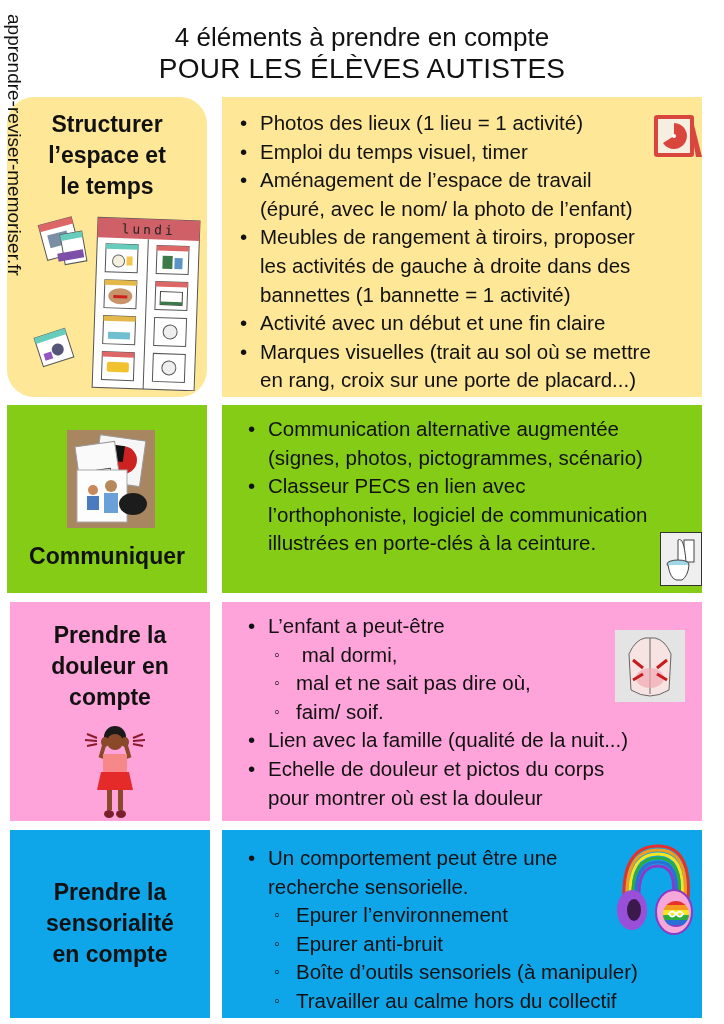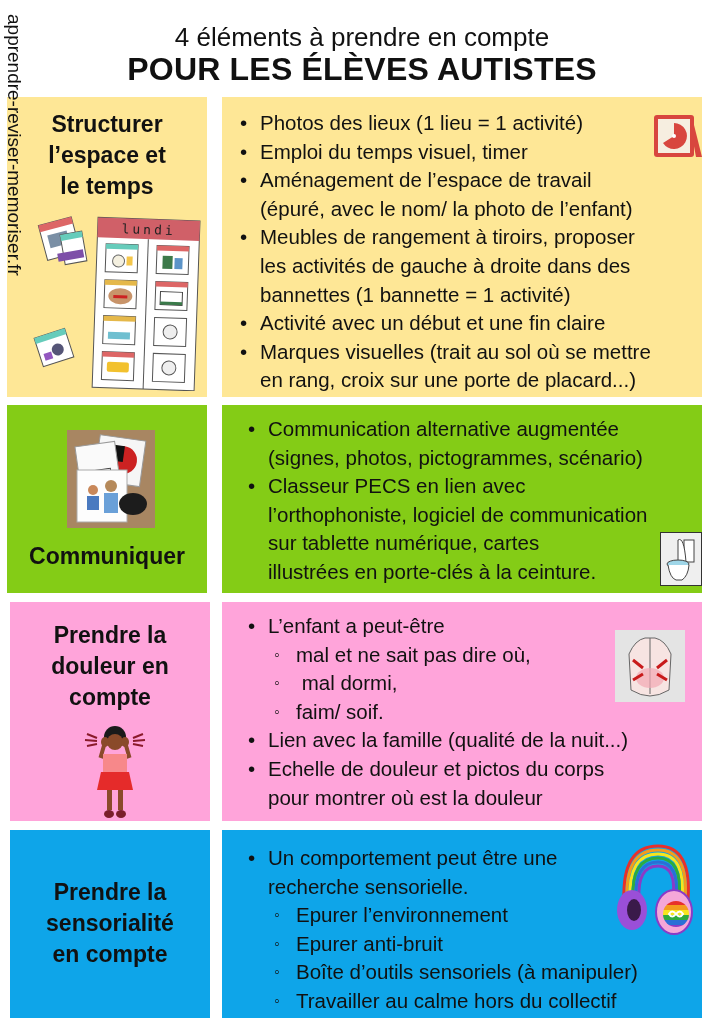--- a/index.html
+++ b/index.html
@@ -6,37 +6,37 @@
     html, body { width: 724px; height: 1024px; background: #ffffff; overflow: hidden; }
     body { position: relative; font-family: "Liberation Sans", sans-serif; color: #111; }
 
     .side-url {
       position: absolute; left: 2px; top: 14px; width: 24px; height: 300px;
       writing-mode: vertical-rl; font-size: 19px; color: #111; letter-spacing: 0px;
       line-height: 24px; z-index: 5; white-space: nowrap;
     }
     .header { position: absolute; left: 0; top: 0; width: 724px; height: 96px; text-align: center; }
     .header .subtitle { position: absolute; top: 22px; left: 0; width: 724px; font-size: 26px; line-height: 30px; padding-left: 0; }
-    .header .title { position: absolute; top: 52px; left: 0; width: 724px; font-size: 32px; font-weight: bold; line-height: 34px; letter-spacing: 0.2px; }
+    .header .title { position: absolute; top: 52px; left: 0; width: 724px; font-size: 28px; font-weight: normal; line-height: 34px; letter-spacing: 0.2px; }
 
     .panel { position: absolute; }
     .left { left: 10px; width: 200px; }
     .right { left: 222px; width: 480px; }
 
     .yellow { background: #fee796; }
     .orange { background: #84cc16; }
     .pink { background: #ffa4da; }
     .lime { background: #0ea5e9; }
 
     .r1 { top: 97px; height: 300px; }
     .r2 { top: 405px; height: 188px; }
     .r3 { top: 602px; height: 219px; }
     .r4 { top: 830px; height: 188px; }
 
-    .r1.left { left: 7px; width: 200px; }
+    .r1.left { left: 7px; width: 200px; border-radius: 27px; }
     .r2.left { left: 7px; width: 200px; }
 
     .sec-title { position: absolute; left: 0; width: 100%; text-align: center; font-weight: bold; font-size: 23px; line-height: 31px; }
 
     ul.bullets { position: absolute; list-style: none; font-size: 20.5px; line-height: 28.6px; }
     ul.bullets li { position: relative; padding-left: 22px; }
     ul.bullets li::before { content: "•"; position: absolute; left: 2px; top: 0; }
     ul.bullets li.sub { padding-left: 50px; }
     ul.bullets li.sub::before { content: "◦"; left: 28px; font-size: 16px; }
 
@@ -160,21 +160,20 @@
     <div>Communiquer</div>
   </div>
 </div>
 
 <div class="panel right orange r2">
   <ul class="bullets" style="left:24px; top:10px; width:470px;">
     <li>Communication alternative augmentée</li>
     <li class="cont">(signes, photos, pictogrammes, scénario)</li>
     <li>Classeur PECS en lien avec</li>
     <li class="cont">l’orthophoniste, logiciel de communication</li>
-    <li class="cont">sur tablette numérique, cartes</li>
     <li class="cont">illustrées en porte-clés à la ceinture.</li>
   </ul>
   <svg class="img-box" style="left:438px; top:127px;" width="42" height="54" viewBox="0 0 42 54">
     <rect x="0.5" y="0.5" width="41" height="53" fill="#efefef" stroke="#333"></rect>
     <rect x="24" y="8" width="10" height="22" fill="#fff" stroke="#444"></rect>
     <path d="M18 8 Q24 4 26 30 L18 30 Z" fill="#fff" stroke="#444"></path>
     <ellipse cx="18" cy="32" rx="11" ry="4" fill="#9fd6e8" stroke="#444"></ellipse>
     <path d="M8 33 Q10 46 16 48 L22 48 Q28 44 29 33" fill="#fff" stroke="#444"></path>
   </svg>
 </div>
@@ -198,22 +197,22 @@
     <rect x="24" y="66" width="5" height="20" fill="#8a4a2a"></rect>
       <rect x="35" y="66" width="5" height="20" fill="#8a4a2a"></rect>
     <ellipse cx="26" cy="90" rx="5" ry="4" fill="#7a1f2a"></ellipse>
       <ellipse cx="38" cy="90" rx="5" ry="4" fill="#7a1f2a"></ellipse>
   </svg>
 </div>
 
 <div class="panel right pink r3">
   <ul class="bullets" style="left:24px; top:10px; width:470px;">
     <li>L’enfant a peut-être</li>
+    <li class="sub" style="white-space:pre;"> mal dormi,</li>
     <li class="sub">mal et ne sait pas dire où,</li>
-    <li class="sub" style="white-space:pre;"> mal dormi,</li>
     <li class="sub">faim/ soif.</li>
     <li>Lien avec la famille (qualité de la nuit...)</li>
     <li>Echelle de douleur et pictos du corps</li>
     <li class="cont">pour montrer où est la douleur</li>
   </ul>
   <svg class="img-box" style="left:393px; top:28px;" width="70" height="72" viewBox="0 0 70 72">
     <rect width="70" height="72" fill="#e4e4e4"></rect>
     <path d="M14 24 Q20 10 30 8 L40 8 Q50 10 56 24 L54 60 Q44 66 35 66 Q26 66 16 60 Z" fill="#f7e4e2" stroke="#666"></path>
     <line x1="35" y1="8" x2="35" y2="64" stroke="#666"></line>
     <ellipse cx="35" cy="48" rx="14" ry="10" fill="#f2a8b4" opacity="0.7"></ellipse>

